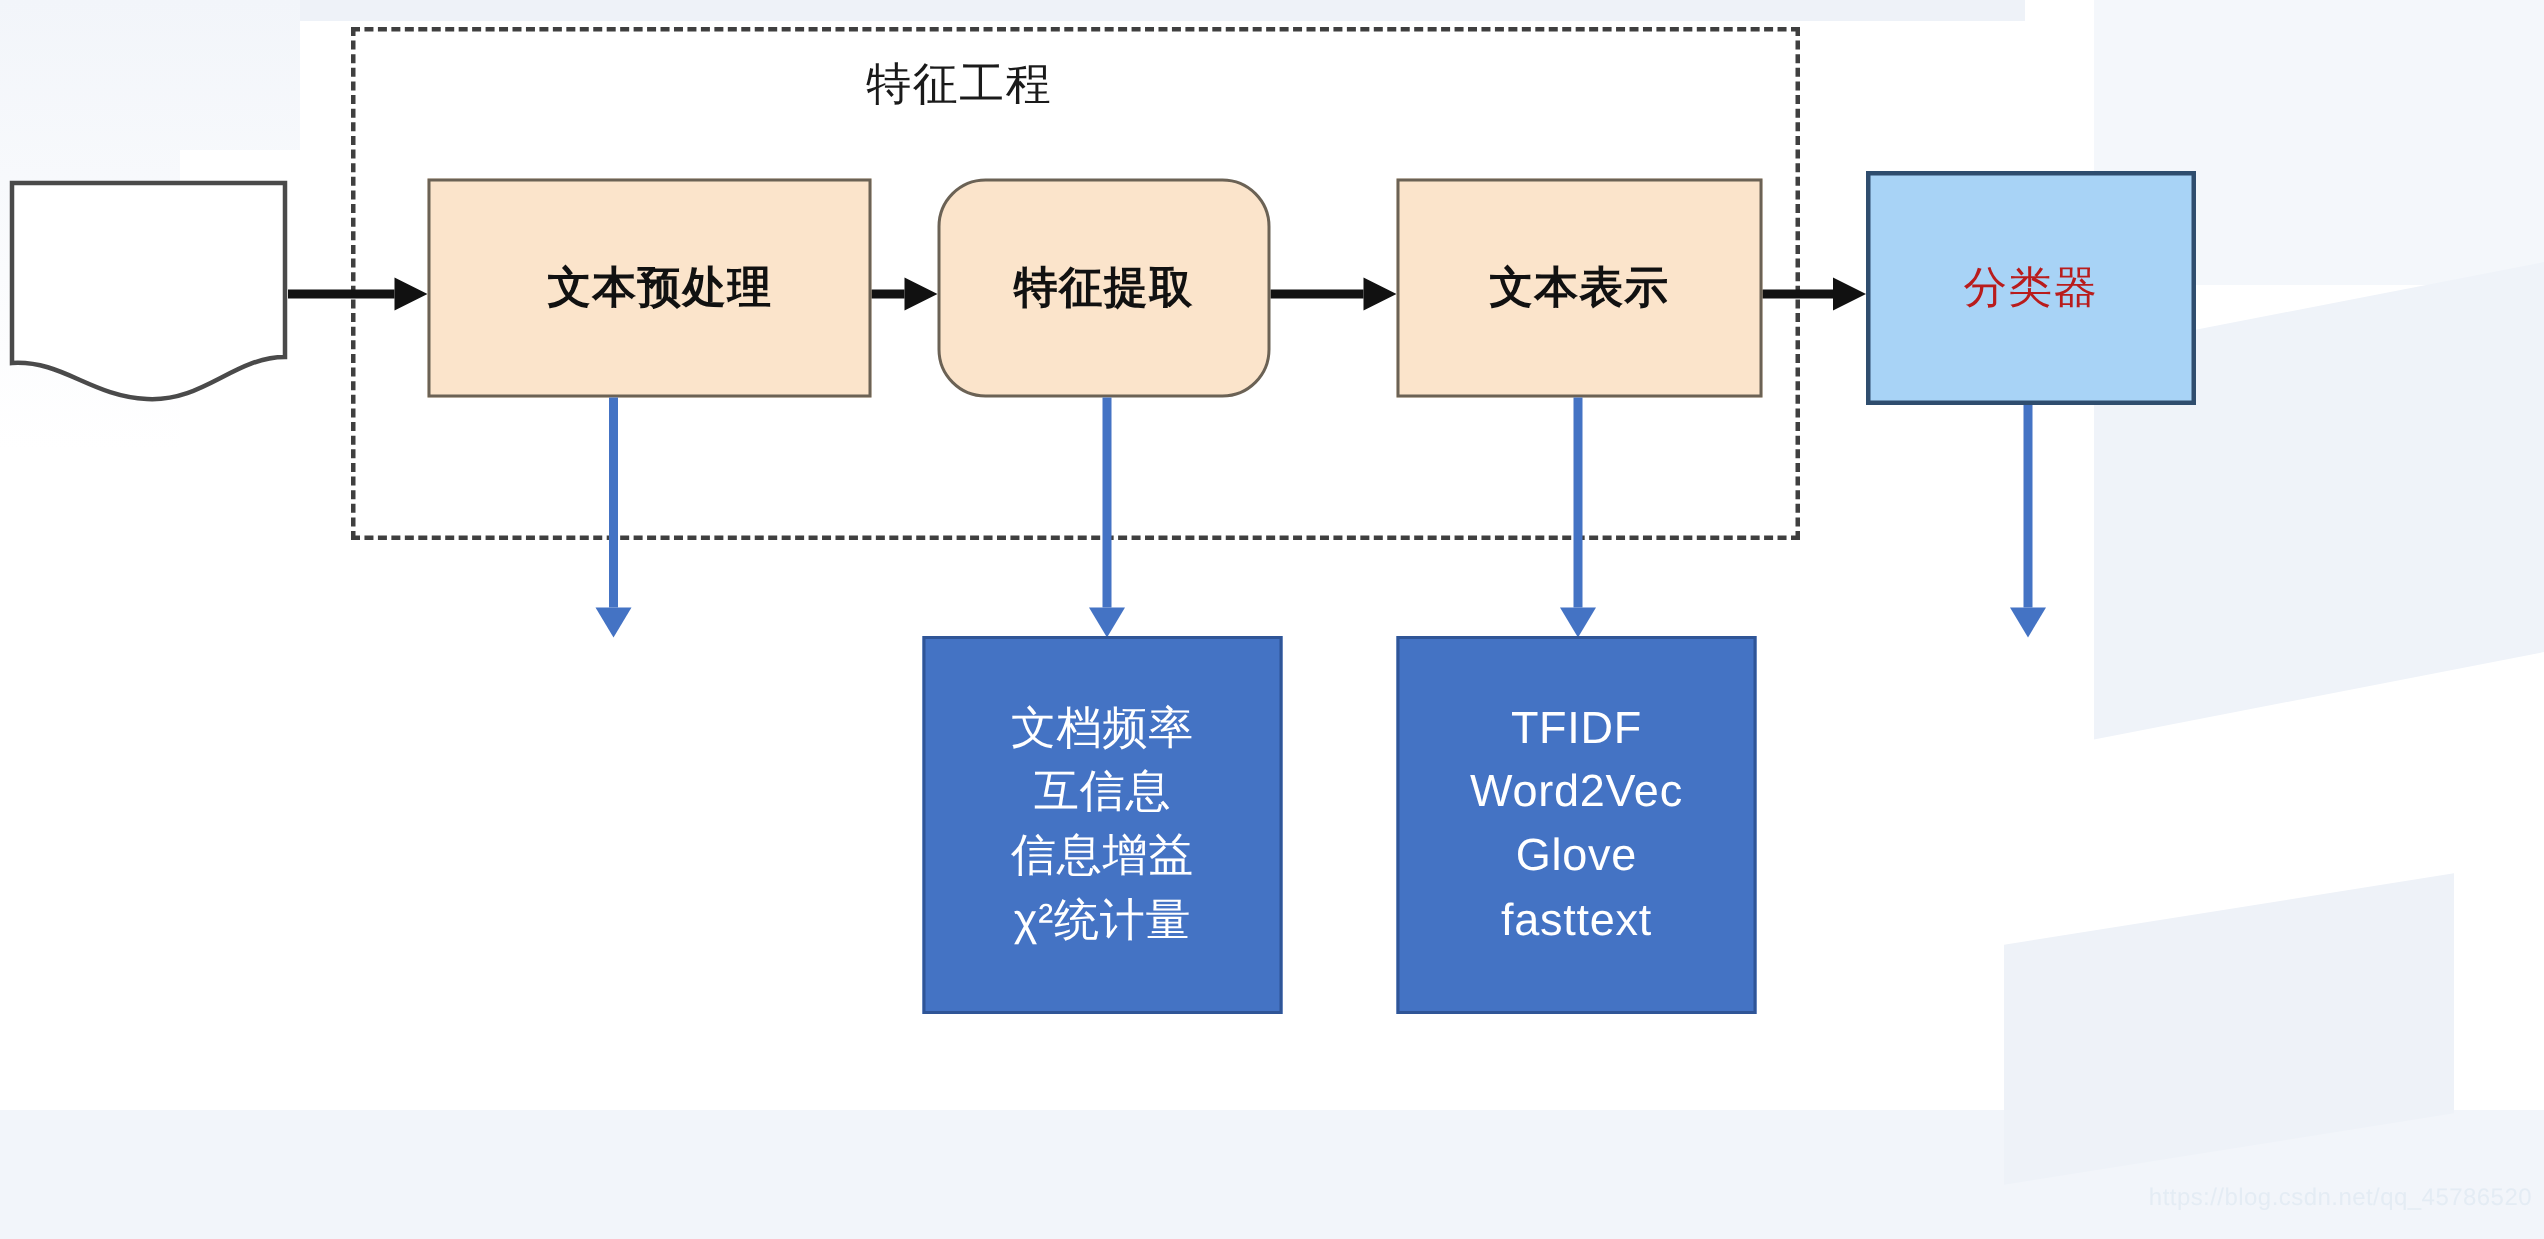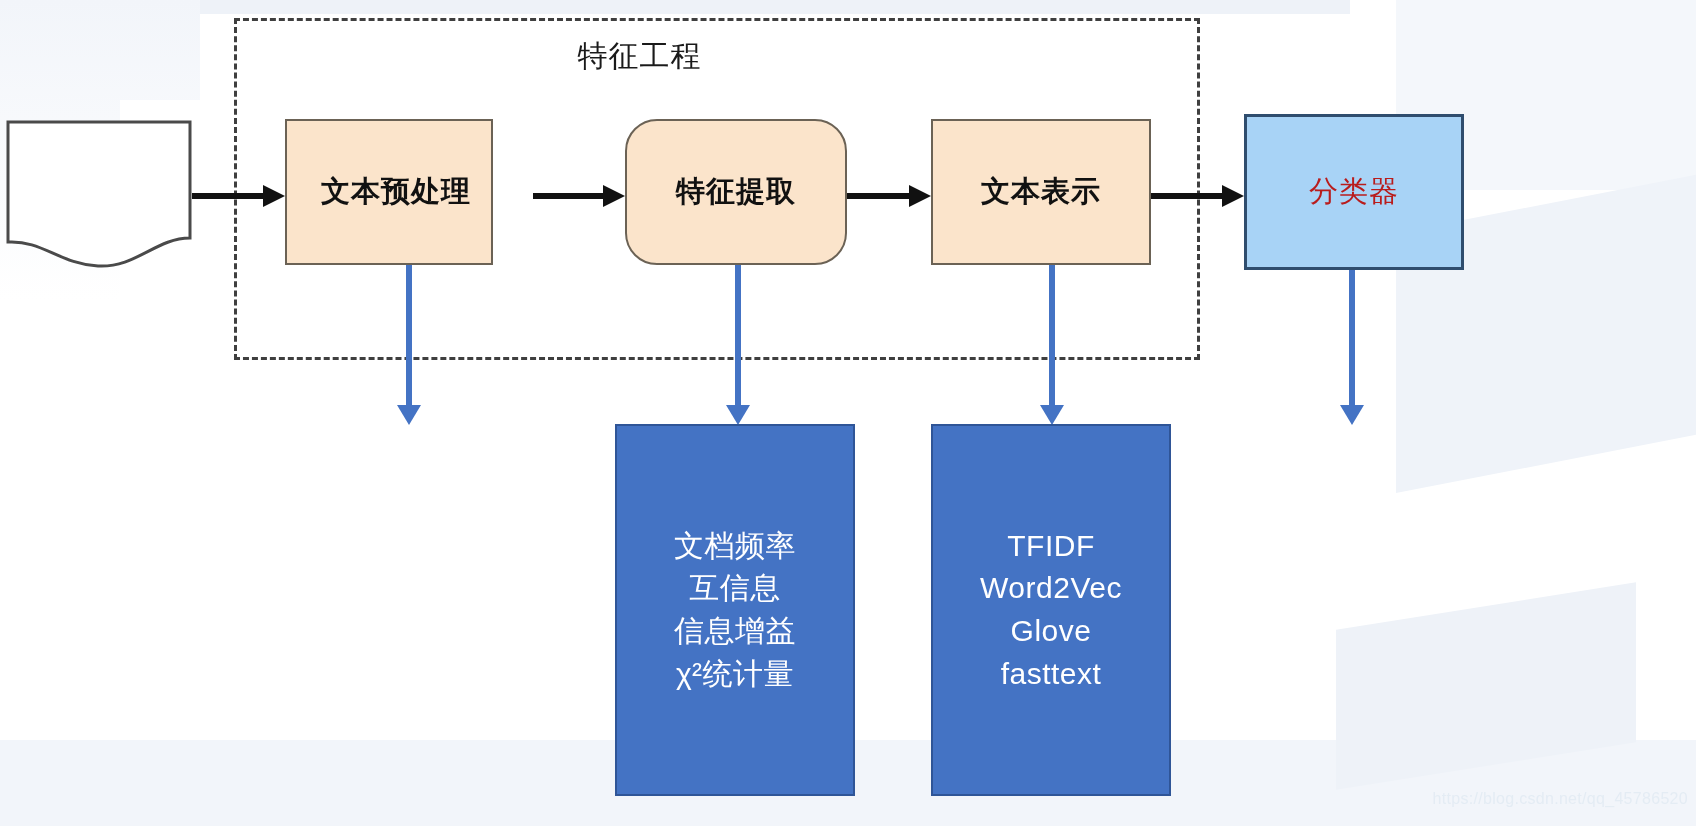--- a/index.html
+++ b/index.html
@@ -104,23 +104,23 @@
     display: flex;
     align-items: center;
     justify-content: center;
   }
   .stage-box .stage-label {
     font-size: 29px;
     font-weight: bold;
     color: #111111;
     letter-spacing: 1px;
   }
-  #stage-preprocess { left: 285px; width: 208px; padding-left: 14px; }
+  #stage-preprocess { left: 285px; width: 296px; padding-left: 14px; }
   #stage-extract    { left: 625px; width: 222px; border-radius: 32px; }
-  #stage-represent  { left: 931px; width: 220px; }
+  #stage-represent  { left: 931px; width: 244px; }
 
   
   #stage-classifier {
     position: absolute;
     left: 1244px;
     top: 114px;
     width: 220px;
     height: 156px;
     background: #a8d3f6;
     border: 3px solid #2f4d6e;
@@ -206,21 +206,21 @@
   #conn-represent .head  { top: 140px; }
 
   #conn-classifier { left: 1340px; top: 270px; height: 155px; }
   #conn-classifier .shaft { height: 135px; }
   #conn-classifier .head  { top: 135px; }
 
   
   .detail-box {
     position: absolute;
     top: 424px;
-    height: 372px;
+    height: 252px;
     background: #4473c4;
     border: 2px solid #2f5597;
     box-sizing: border-box;
     display: flex;
     align-items: center;
     justify-content: center;
   }
   .detail-lines {
     text-align: center;
     color: #ffffff;

